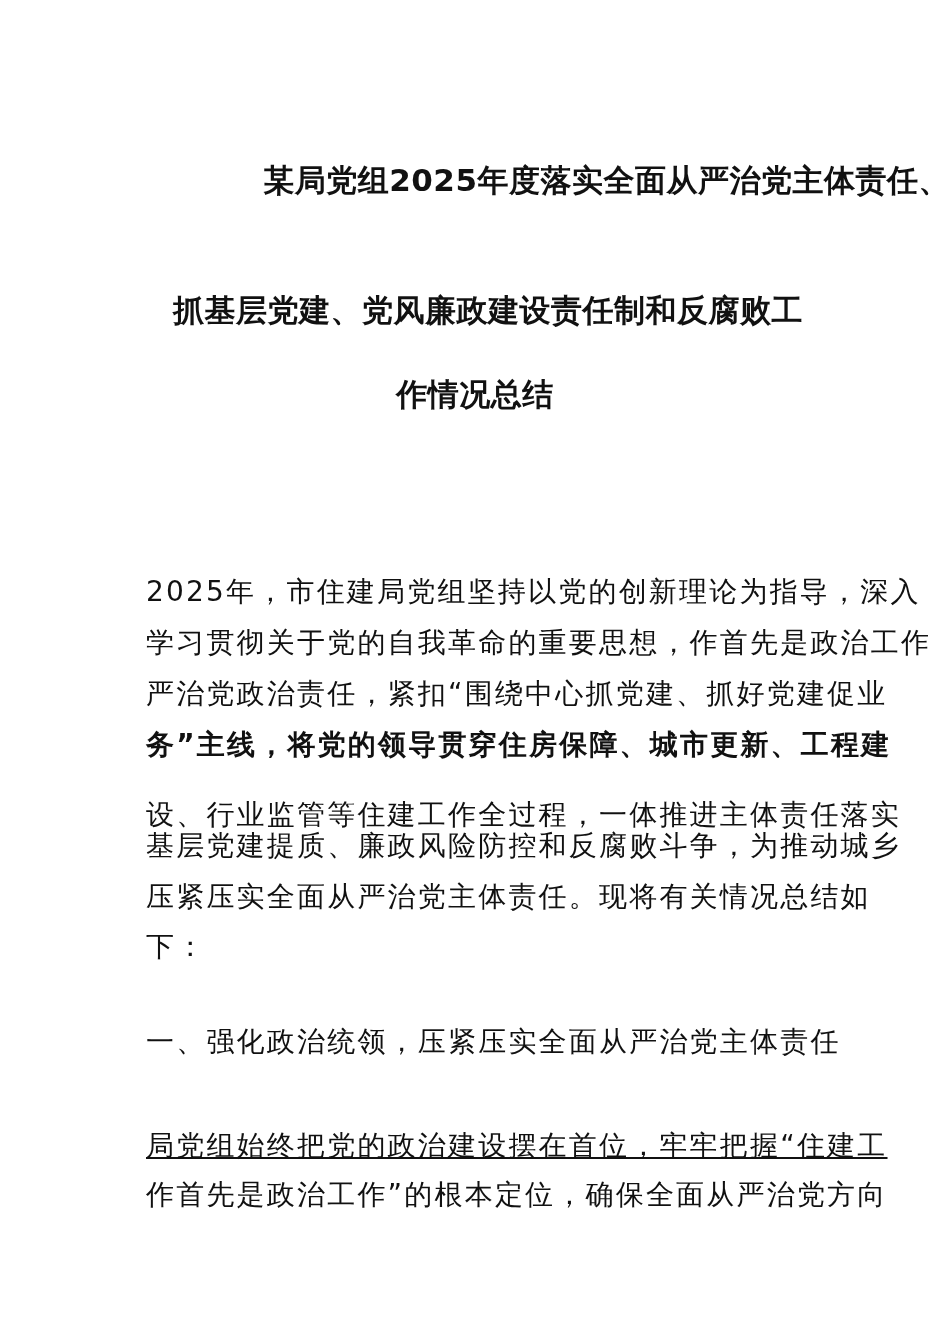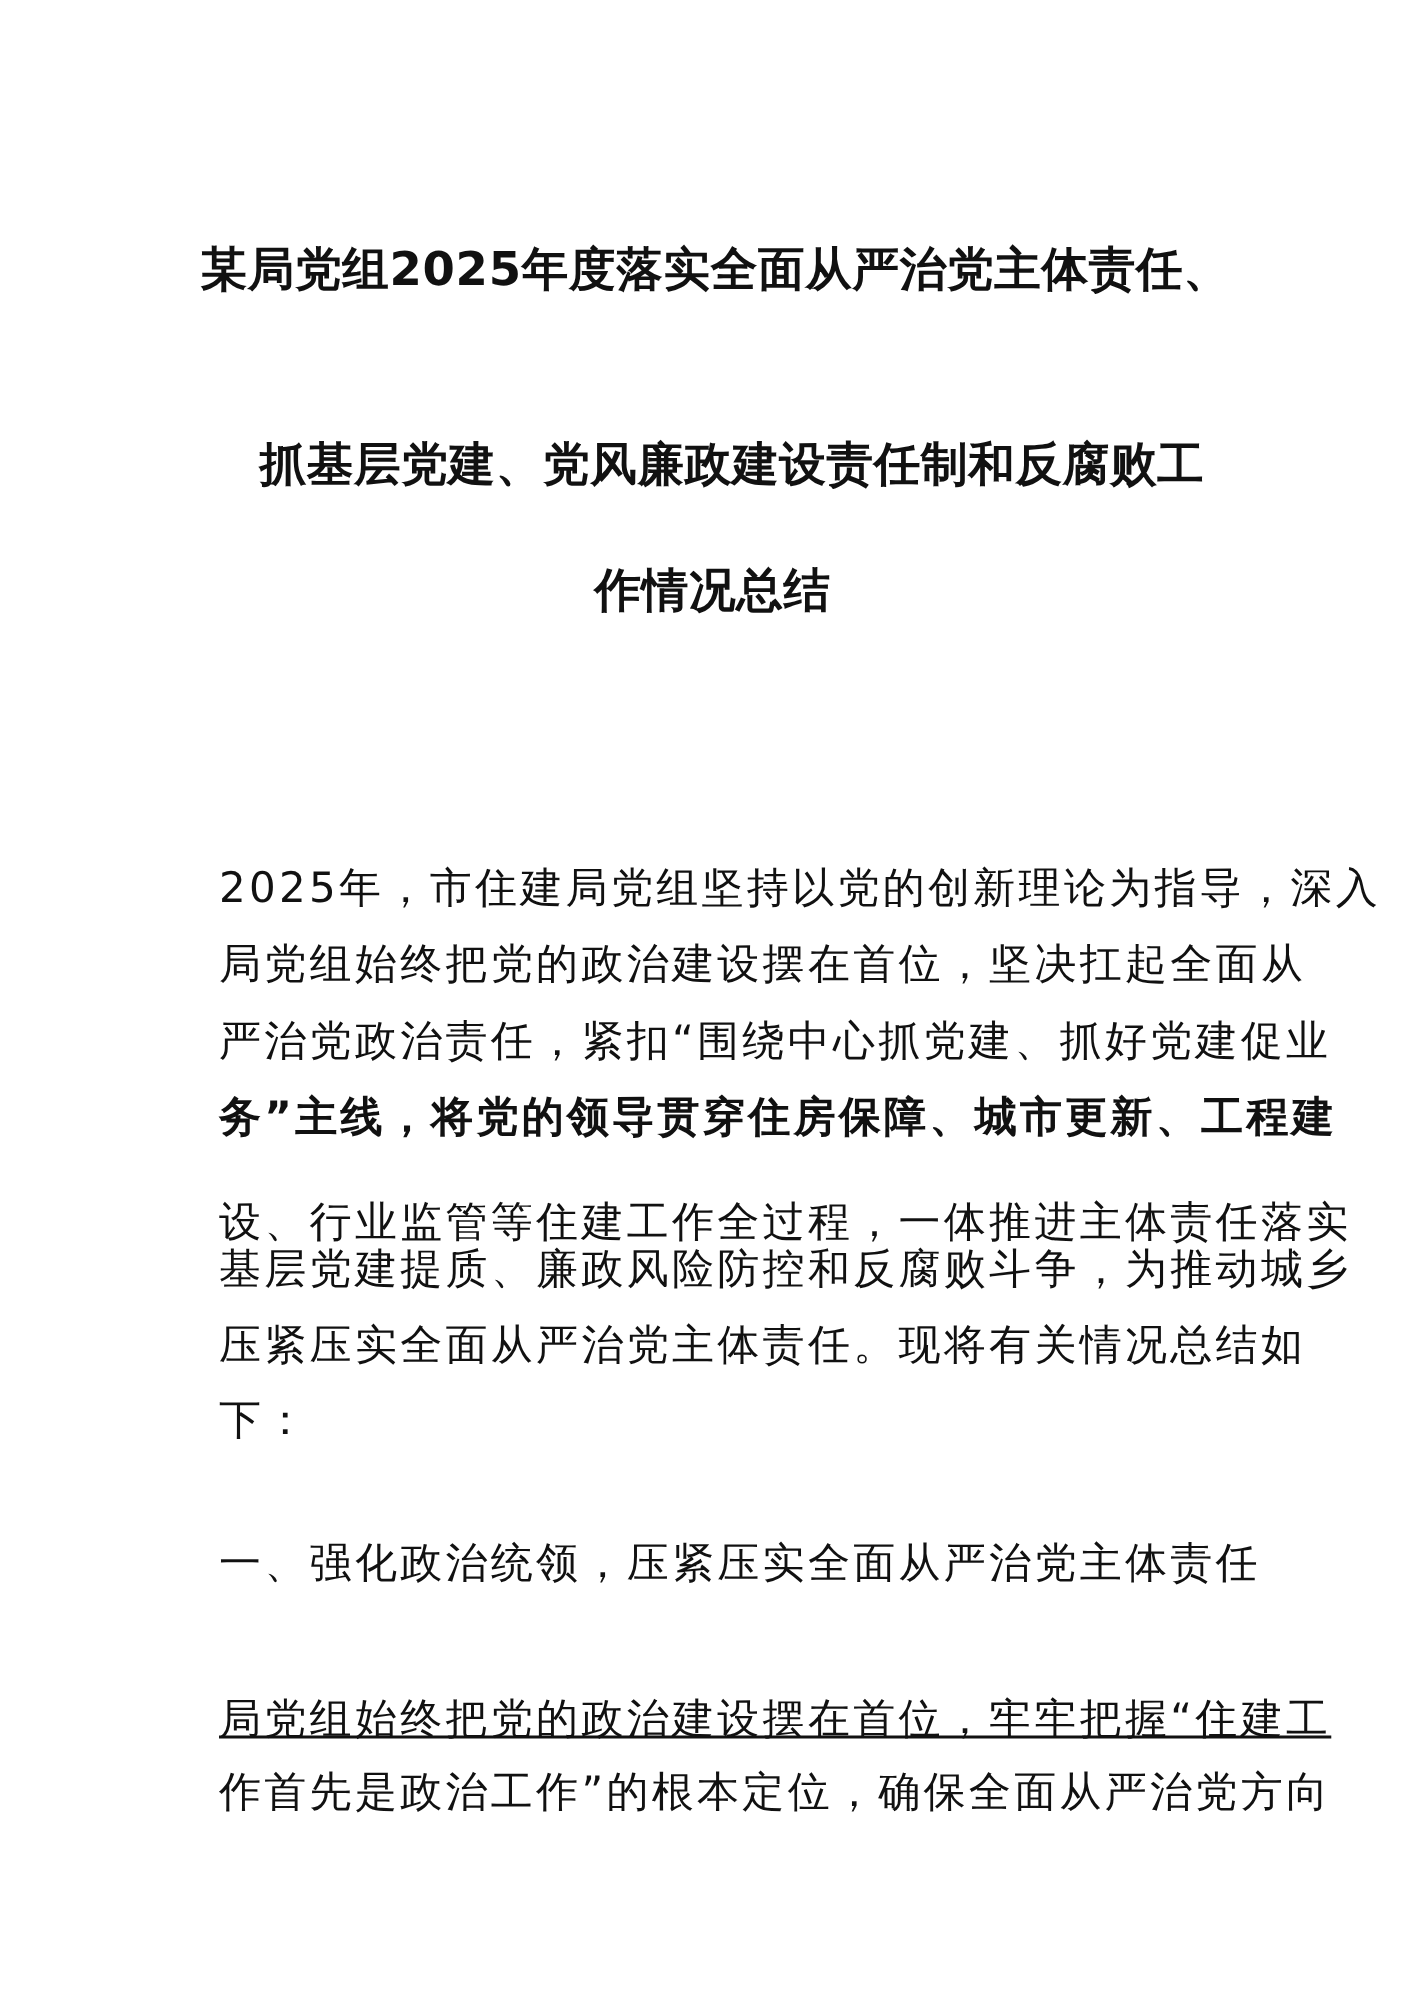--- a/index.html
+++ b/index.html
@@ -27,21 +27,21 @@
       position: absolute;
       left: 0;
       width: 950px;
       text-align: center;
       font-size: 31px;
       font-weight: bold;
       letter-spacing: 0.5px;
       line-height: 40px;
       white-space: nowrap;
     }
-    .title-line.l1 { top: 160px; padding-left: 4px; box-sizing: border-box; }
+    .title-line.l1 { top: 160px; padding-left: 4px; box-sizing: border-box; text-align: right; }
     .title-line.l2 { top: 290px; padding-left: 13px; text-align: center; }
     .title-line.l3 { top: 374px; }
     .body-line {
       position: absolute;
       left: 146px;
       font-size: 28px;
       line-height: 34px;
       letter-spacing: 2.2px;
       white-space: nowrap;
       font-weight: normal;
@@ -51,29 +51,29 @@
 <body>
 
 <div class="page">
 
   <div class="title-line l1">某局党组2025年度落实全面从严治党主体责任、</div>
   <div class="title-line l2">抓基层党建、党风廉政建设责任制和反腐败工</div>
   <div class="title-line l3">作情况总结</div>
 
   <div>
     <div class="body-line" style="top:575px;">2025年，市住建局党组坚持以党的创新理论为指导，深入</div>
-    <div class="body-line" style="top:626px;">局党组始终把党的政治建设摆在首位，坚决扛起全面从</div>
+    <div class="body-line" style="top:626px;">学习贯彻关于党的自我革命的重要思想，作首先是政治工作</div>
     <div class="body-line" style="top:677px;">严治党政治责任，紧扣“围绕中心抓党建、抓好党建促业</div>
     <div class="body-line" style="top:728px;font-weight:bold;">务”主线，将党的领导贯穿住房保障、城市更新、工程建</div>
     <div class="body-line" style="top:778px;margin-top:20px;">设、行业监管等住建工作全过程，一体推进主体责任落实</div>
     <div class="body-line" style="top:829px;">基层党建提质、廉政风险防控和反腐败斗争，为推动城乡</div>
     <div class="body-line" style="top:880px;">压紧压实全面从严治党主体责任。现将有关情况总结如</div>
     <div class="body-line" style="top:930px;">下：</div>
   </div>
 
-  <div class="body-line" style="top:1025px;">一、强化政治统领，压紧压实全面从严治党主体责任</div>
+  <div class="body-line" style="top:1025px;font-family:Liberation Serif, serif;">一、强化政治统领，压紧压实全面从严治党主体责任</div>
 
   <div>
     <div class="body-line" style="top:1129px;text-decoration:underline;">局党组始终把党的政治建设摆在首位，牢牢把握“住建工</div>
     <div class="body-line" style="top:1178px;">作首先是政治工作”的根本定位，确保全面从严治党方向</div>
   </div>
 
 </div>
 
 </body></html>

